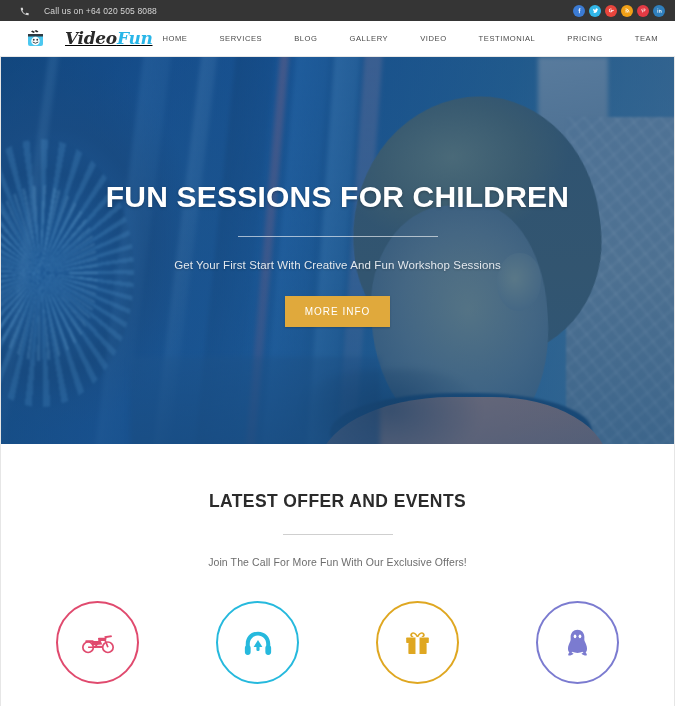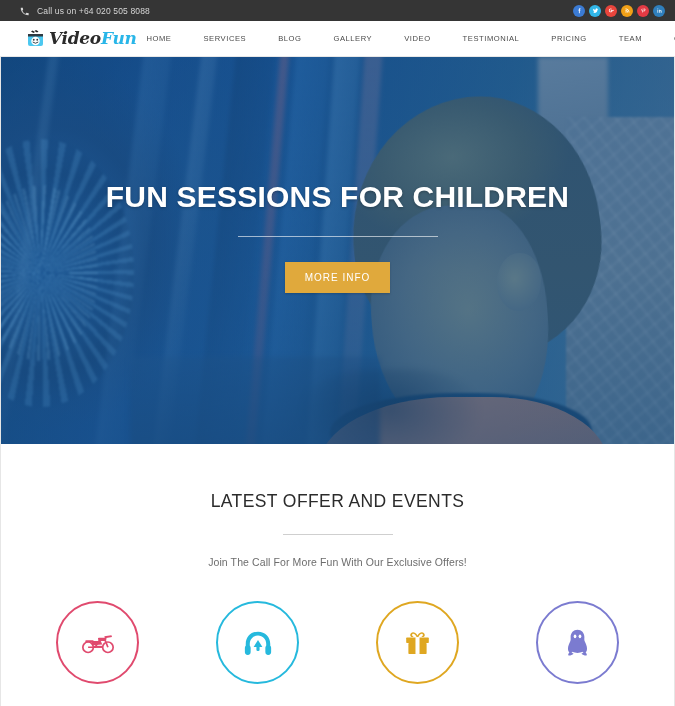--- a/index.html
+++ b/index.html
@@ -11,21 +11,21 @@
     overflow:hidden;
   }
   .page { width:675px; height:706px; position:relative; background:#fff; }
 
   
   .topbar {
     height:21px; background:#353535; display:flex;
     align-items:center; justify-content:space-between;
     padding:0 6px 0 20px; position:relative; z-index:5;
   }
-  .topbar-left { display:flex; align-items:flex-end; gap:8px; }
+  .topbar-left { display:flex; align-items:flex-end; gap:15px; }
   .phone-icon { width:9px; height:9px; display:block; color:#d8d8d8; }
   .phone-icon svg { display:block; width:9px; height:9px; fill:currentColor; }
   .topbar-text {
     color:#d6d6d6; font-size:8.5px; letter-spacing:.15px;
     white-space:nowrap; font-family:"Liberation Sans", sans-serif;
   }
   .socials { display:flex; align-items:center; gap:4px; padding-right:4px; }
   .soc {
     width:12px; height:12px; border-radius:50%;
     display:flex; align-items:center; justify-content:center;
@@ -33,21 +33,21 @@
     font-family:"DejaVu Sans", sans-serif;
   }
   .soc svg { width:7px; height:7px; fill:#fff; display:block; }
 
   
   .navbar {
     height:36px; background:#fff; display:flex; align-items:center;
     justify-content:space-between; padding:0 22px 0 26px;
     border-bottom:1px solid #e8e8e8; position:relative; z-index:4;
   }
-  .logo { display:flex; align-items:center; gap:3px; }
+  .logo { display:flex; align-items:center; gap:19px;text-decoration:underline; }
   .logo-icon { position:relative; width:20px; height:18px; flex:none; }
   .logo-icon svg { display:block; width:20px; height:18px; }
   .logo-text { font-family:"DejaVu Serif", serif; font-style:italic;
                font-weight:bold; font-size:17px; letter-spacing:-.3px; line-height:1; }
   .logo-video { color:#2a2a2a; }
   .logo-fun { color:#29b6e8; }
   .nav-items { display:flex; align-items:center; gap:12px; }
   .nav-item {
     font-size:7.6px; letter-spacing:.55px; color:#4a4a4a;
     text-transform:uppercase; padding:0 10px; cursor:pointer; white-space:nowrap;
@@ -173,21 +173,21 @@
   .hero-btn {
     margin-top:25px; background:#e0a93c; color:#fff;
     font-size:10px; letter-spacing:1px; font-weight:400;
     padding:10px 20px; border:none; cursor:pointer;
     box-shadow:0 1px 2px rgba(0,0,0,.18);
   }
 
   
   .offers { background:#fff; padding-top:47px; text-align:center; }
   .offers-title {
-    font-size:17.5px; font-weight:normal; color:#2b2b2b;
+    font-size:17.5px; font-weight:bold; color:#2b2b2b;
     letter-spacing:.4px; text-transform:uppercase;
   }
   .offers-divider {
     width:110px; height:1px; background:#cfcfcf; margin:22px auto 0;
   }
   .offers-sub {
     margin-top:21px; font-size:10.5px; color:#6d6d6d; letter-spacing:.1px;
   }
   .features {
     margin-top:33px; display:flex; justify-content:center;
@@ -308,20 +308,21 @@
       <div class="boy-ear"></div>
       <div class="boy-collar"></div>
       <div class="boy-shirt"></div>
       <div class="fg-console"></div>
       <div class="fg-dark"></div>
     </div>
     <div class="hero-tint"></div>
     <div class="hero-content">
       <div class="hero-title">FUN SESSIONS FOR CHILDREN</div>
       <div class="hero-divider"></div>
+      <div class="hero-sub">Get Your First Start With Creative And Fun Workshop Sessions</div>
       <button class="hero-btn">MORE INFO</button>
     </div>
   </div>
 
   <div class="offers">
     <div class="offers-title">LATEST OFFER AND EVENTS</div>
     <div class="offers-divider"></div>
     <div class="offers-sub">Join The Call For More Fun With Our Exclusive Offers!</div>
 
     <div class="features">

